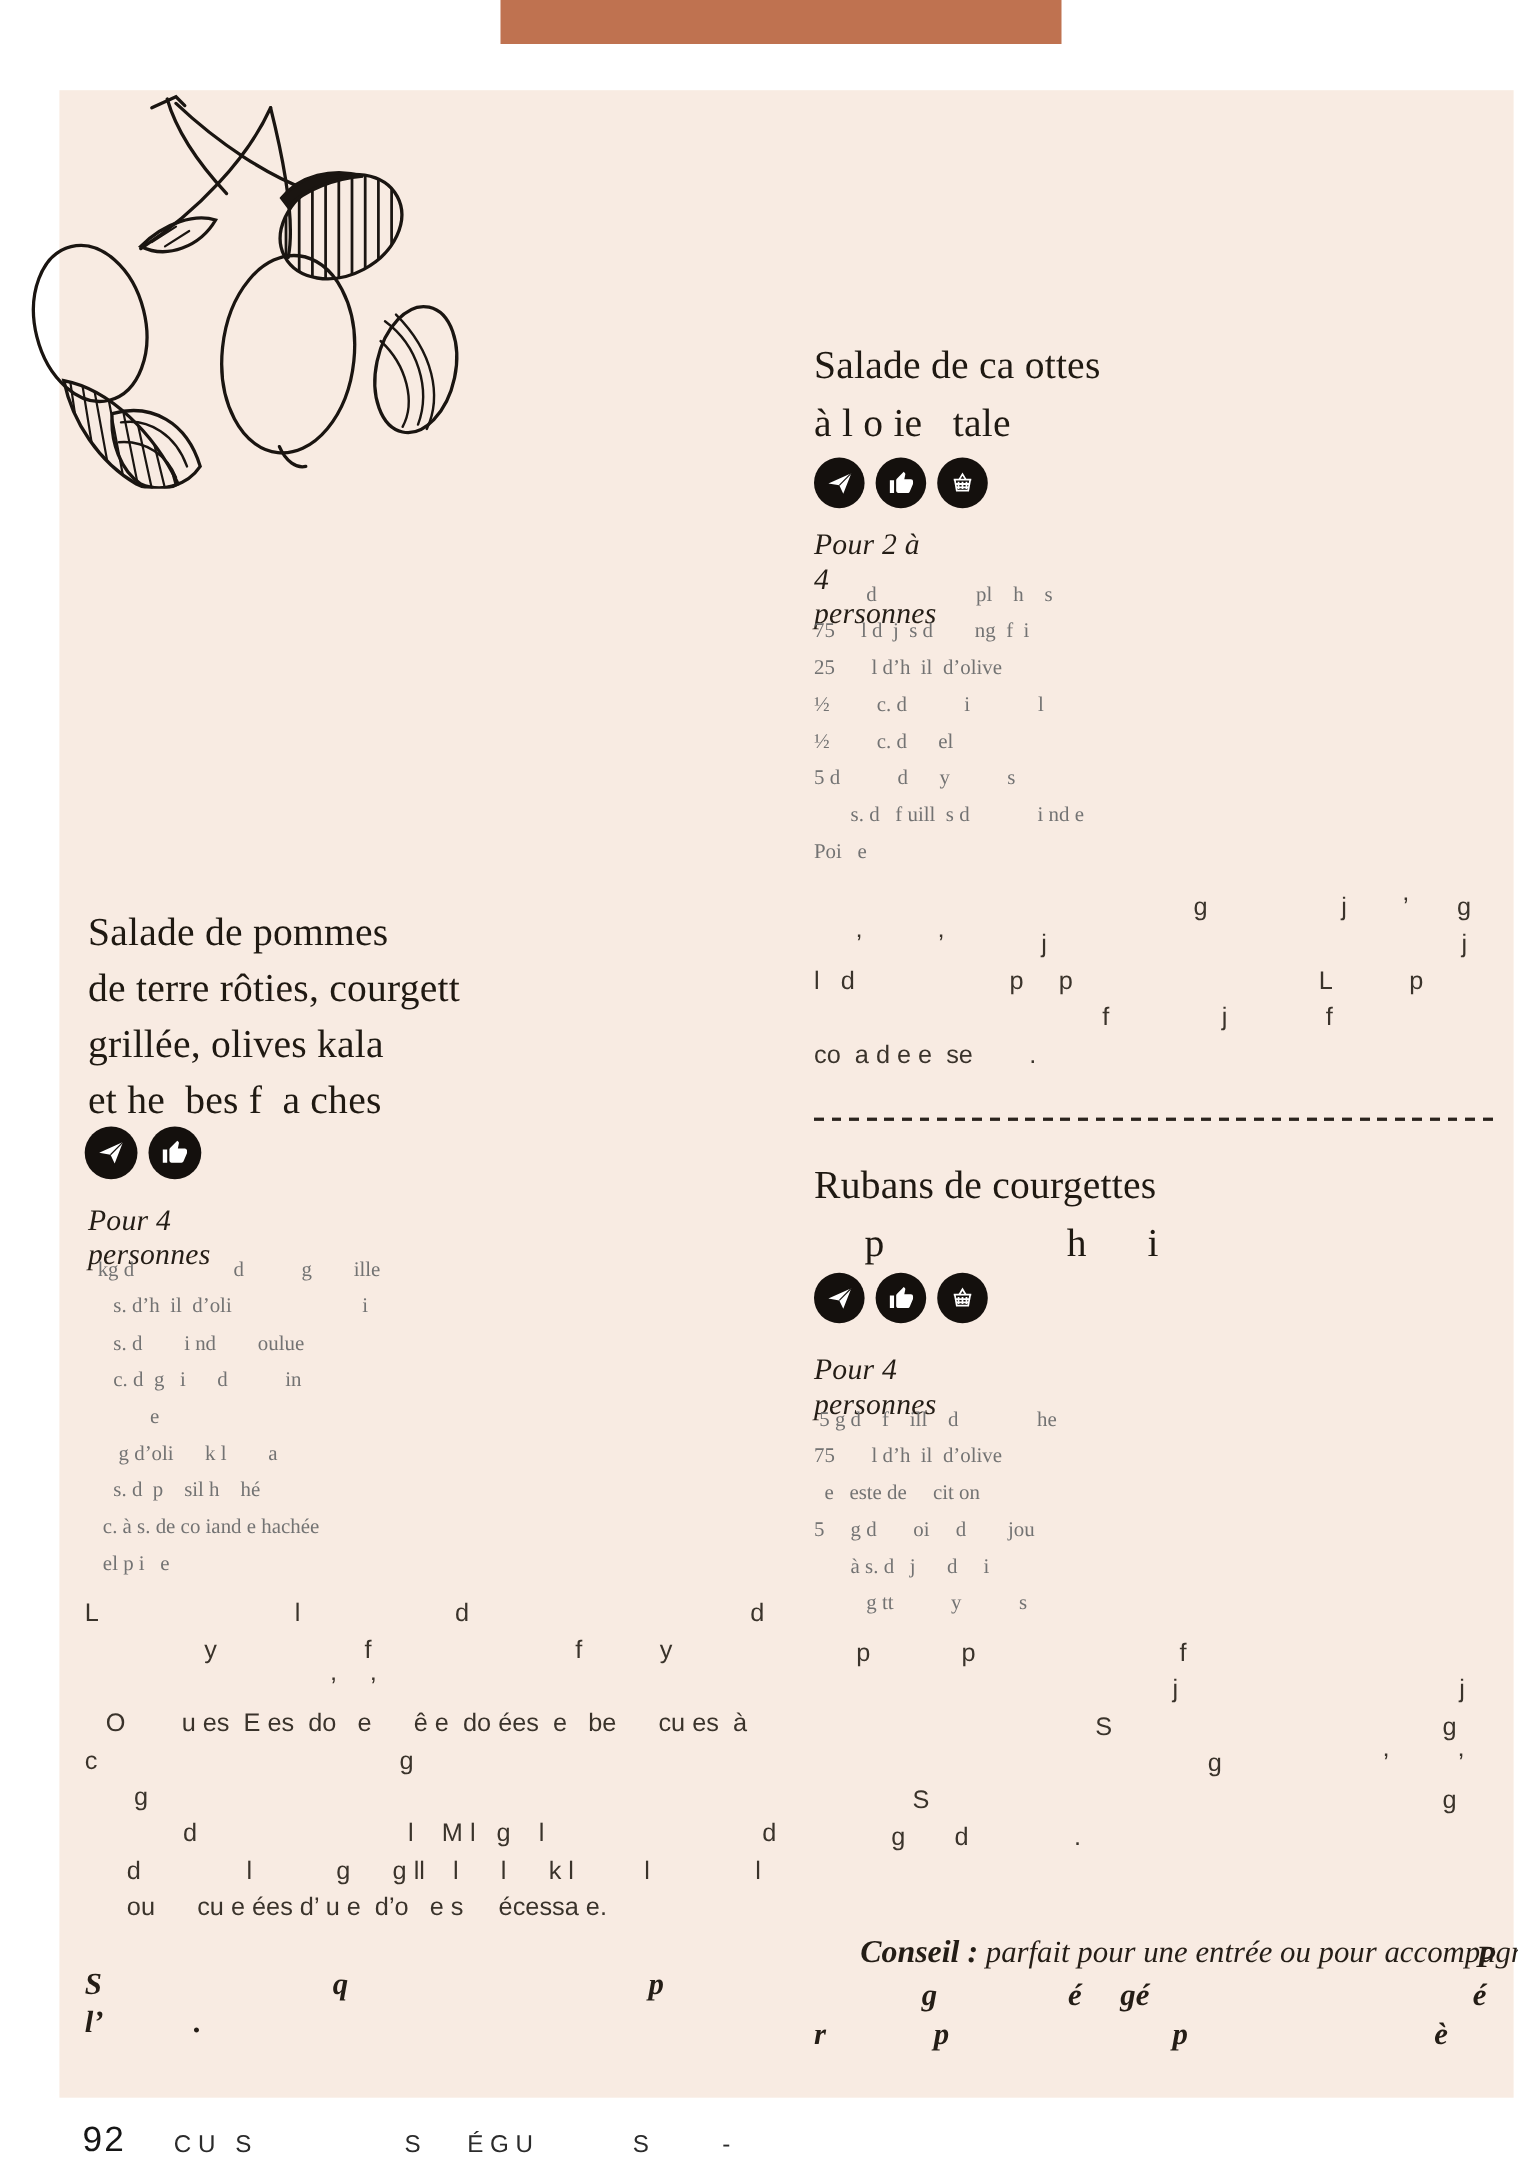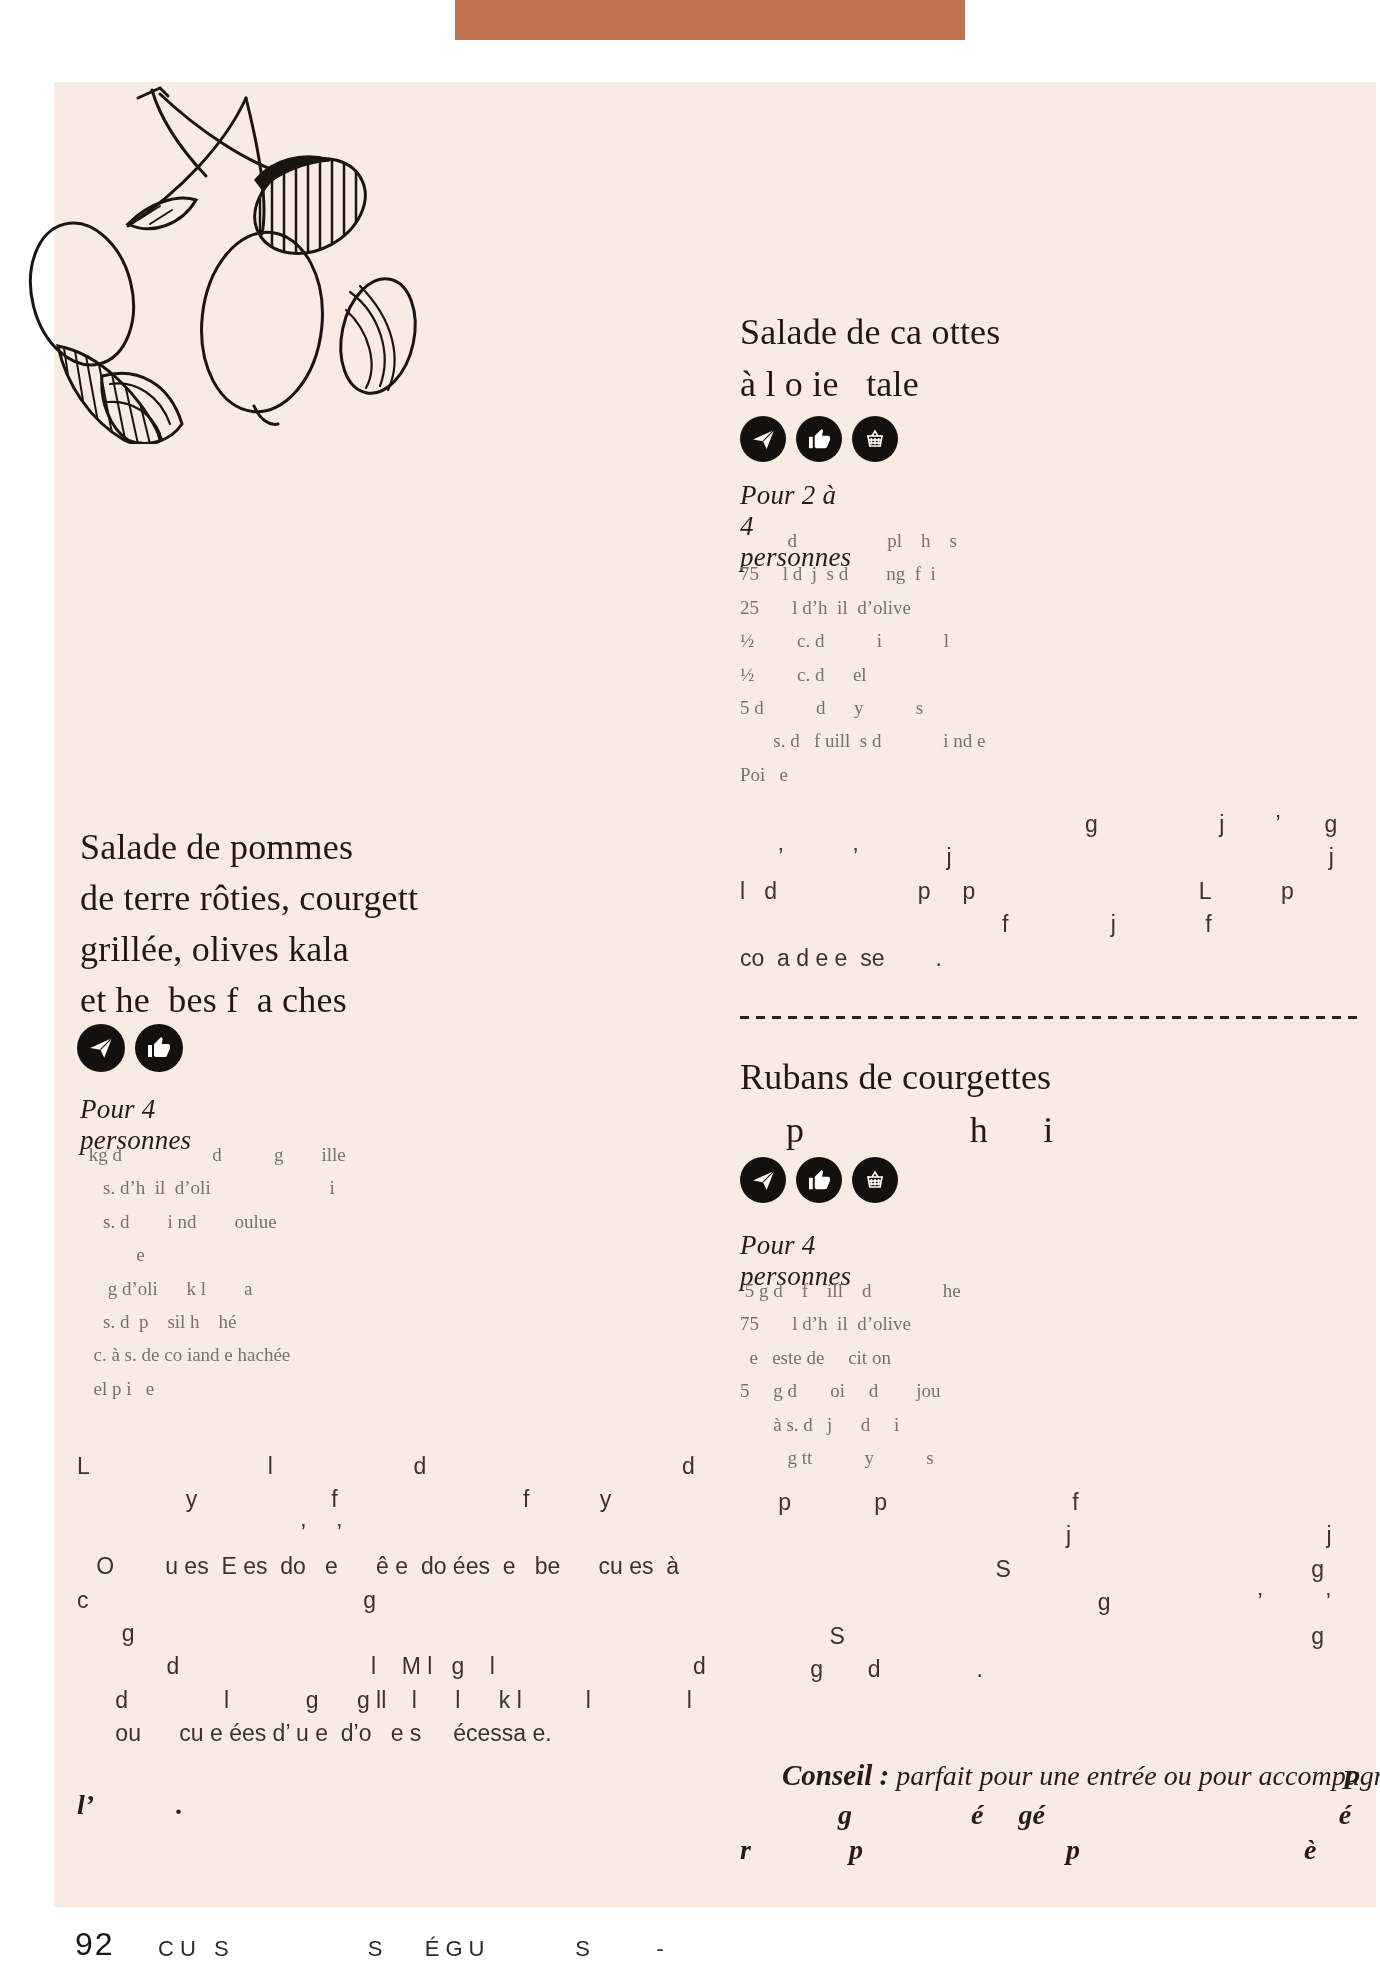--- a/index.html
+++ b/index.html
@@ -113,40 +113,42 @@
           </svg>
       </div>
     </div>
 
     <div class="abs serving" style="left:80px;top:1094px;">Pour 4 personnes</div>
 
     <div class="abs ing" style="left:84px;top:1138px;">
         <div class="line"> kg d                   d           g        ille</div>
         <div class="line">    s. d’h  il  d’oli                         i</div>
         <div class="line">    s. d        i nd        oulue</div>
+        <div class="line">    c. d  g   i      d           in</div>
         <div class="line">           e</div>
         <div class="line">     g d’oli      k l        a</div>
         <div class="line">    s. d  p    sil h    hé</div>
         <div class="line">  c. à s. de co iand e hachée</div>
         <div class="line">  el p i   e</div>
       </div>
 
     <div class="abs method" style="left:77px;top:1450px;">
         <div class="line">L                            l                      d                                        d</div>
         <div class="line">                 y                     f                             f           y</div>
         <div class="line">                                   ’     ’</div>
         <div class="line">   O        u es  E es  do   e      ê e  do ées  e   be      cu es  à</div>
         <div class="line">c                                           g</div>
         <div class="line">       g</div>
         <div class="line">              d                              l    M l   g    l                               d</div>
         <div class="line">      d               l            g      g ll    l      l      k l          l               l</div>
         <div class="line">      ou      cu e ées d’ u e  d’o   e s     écessa e.</div>
       </div>
 
     <div class="abs note" style="left:77px;top:1788px;">
+        <div class="line">S                              q                                       p</div>
         <div class="line">l’            .</div>
       </div>
   </section>
 
   <section class="abs" style="left:0;top:0;">
     <div class="abs title r1" style="left:740px;top:306px;">
         <div class="line">Salade de ca ottes</div>
         <div class="line">à l o ie   tale</div>
       </div>
 

